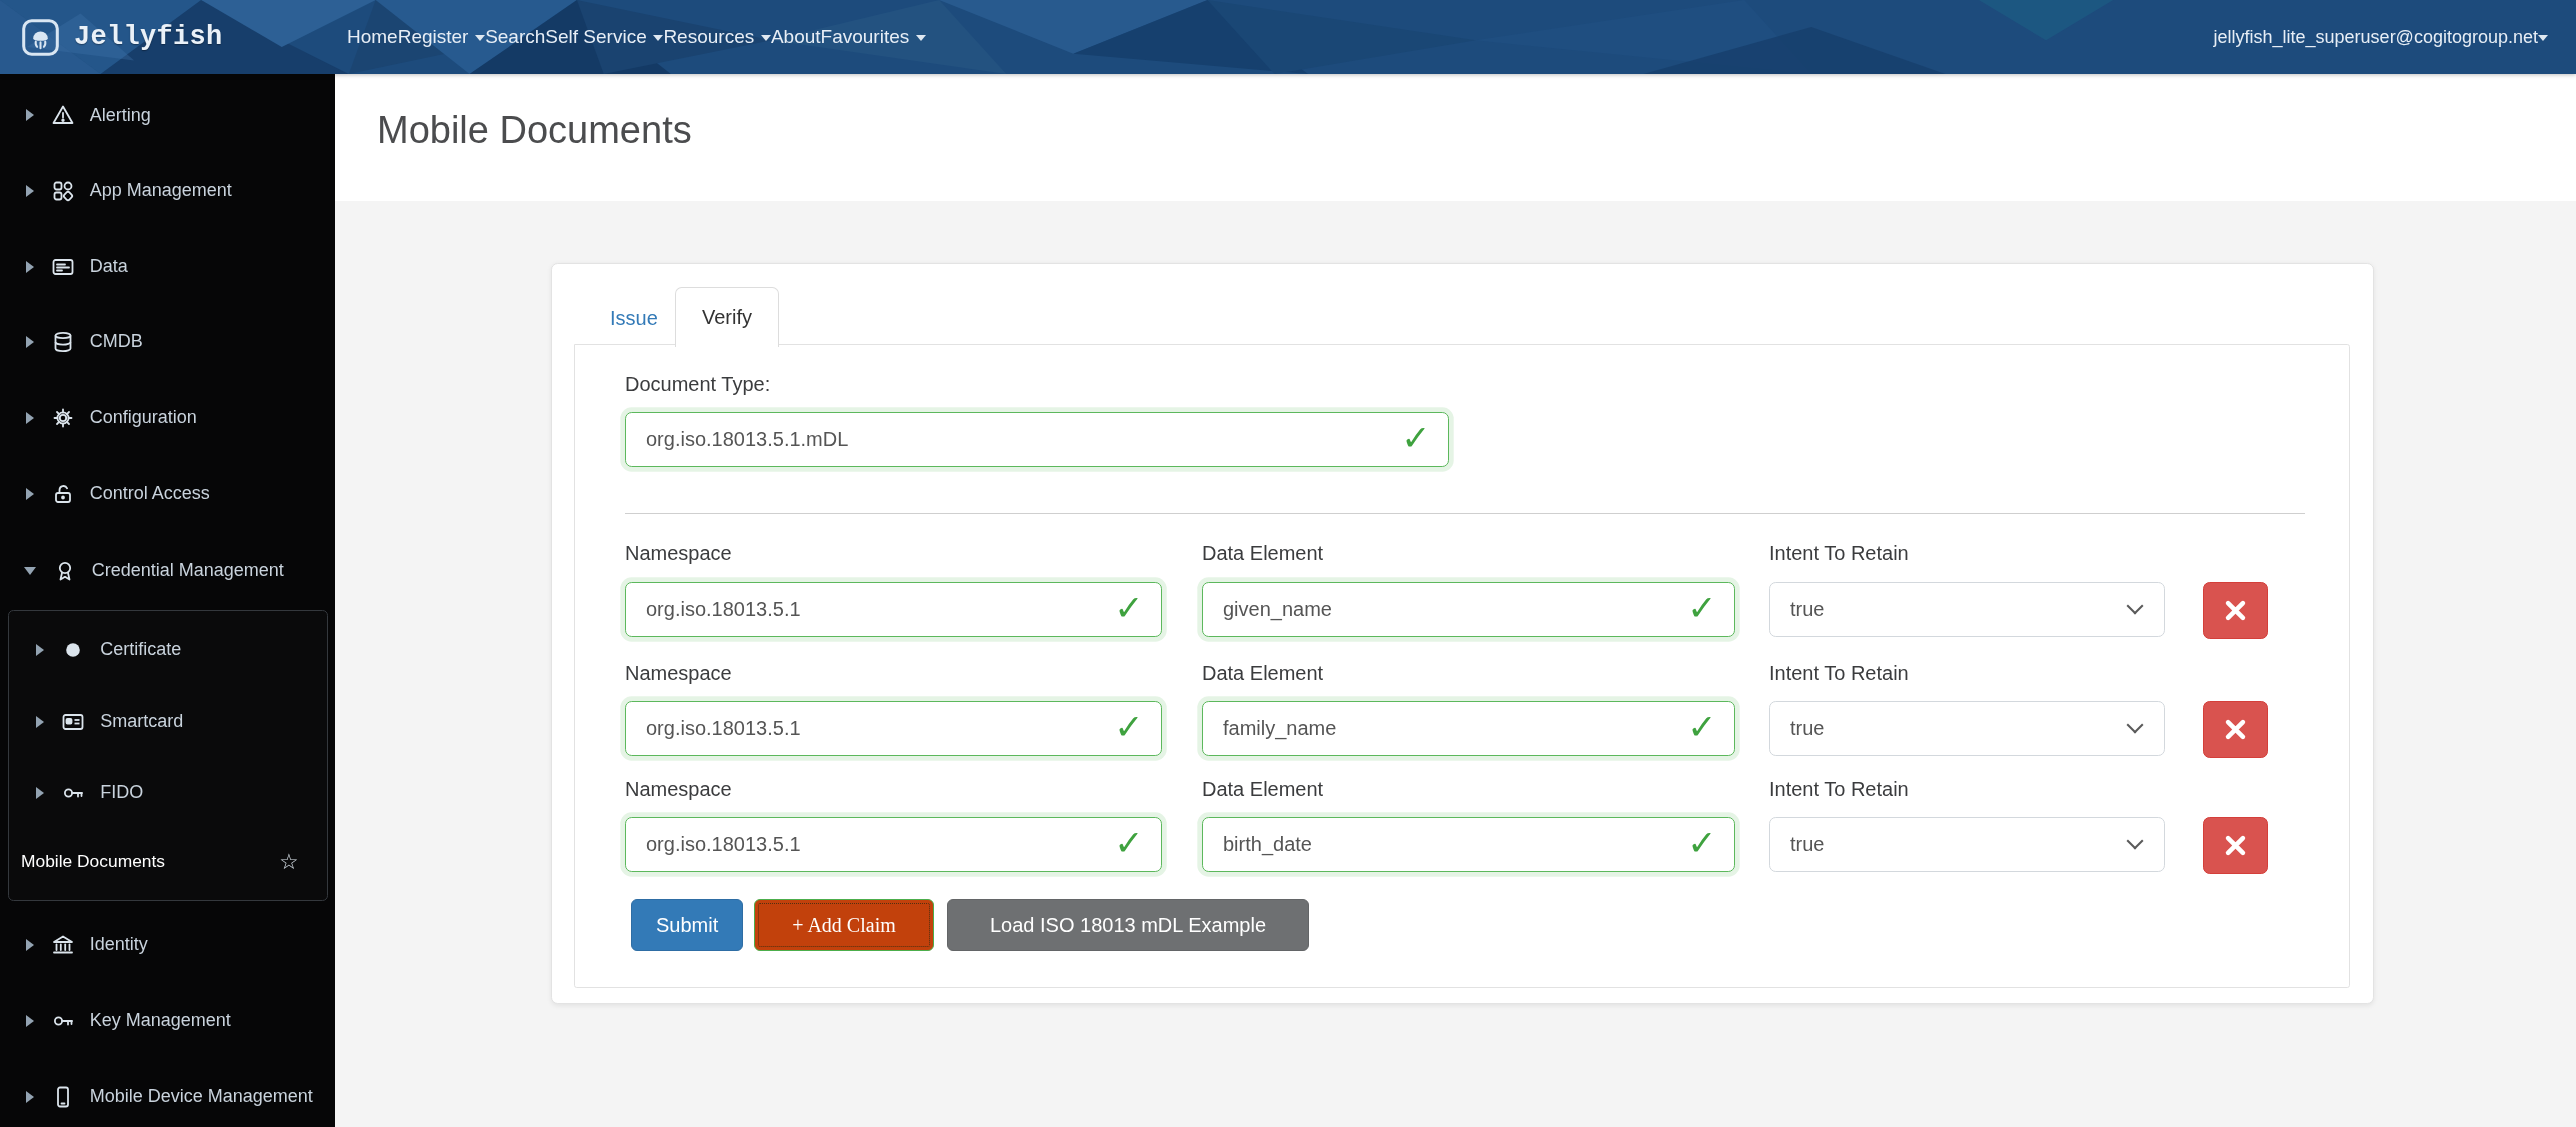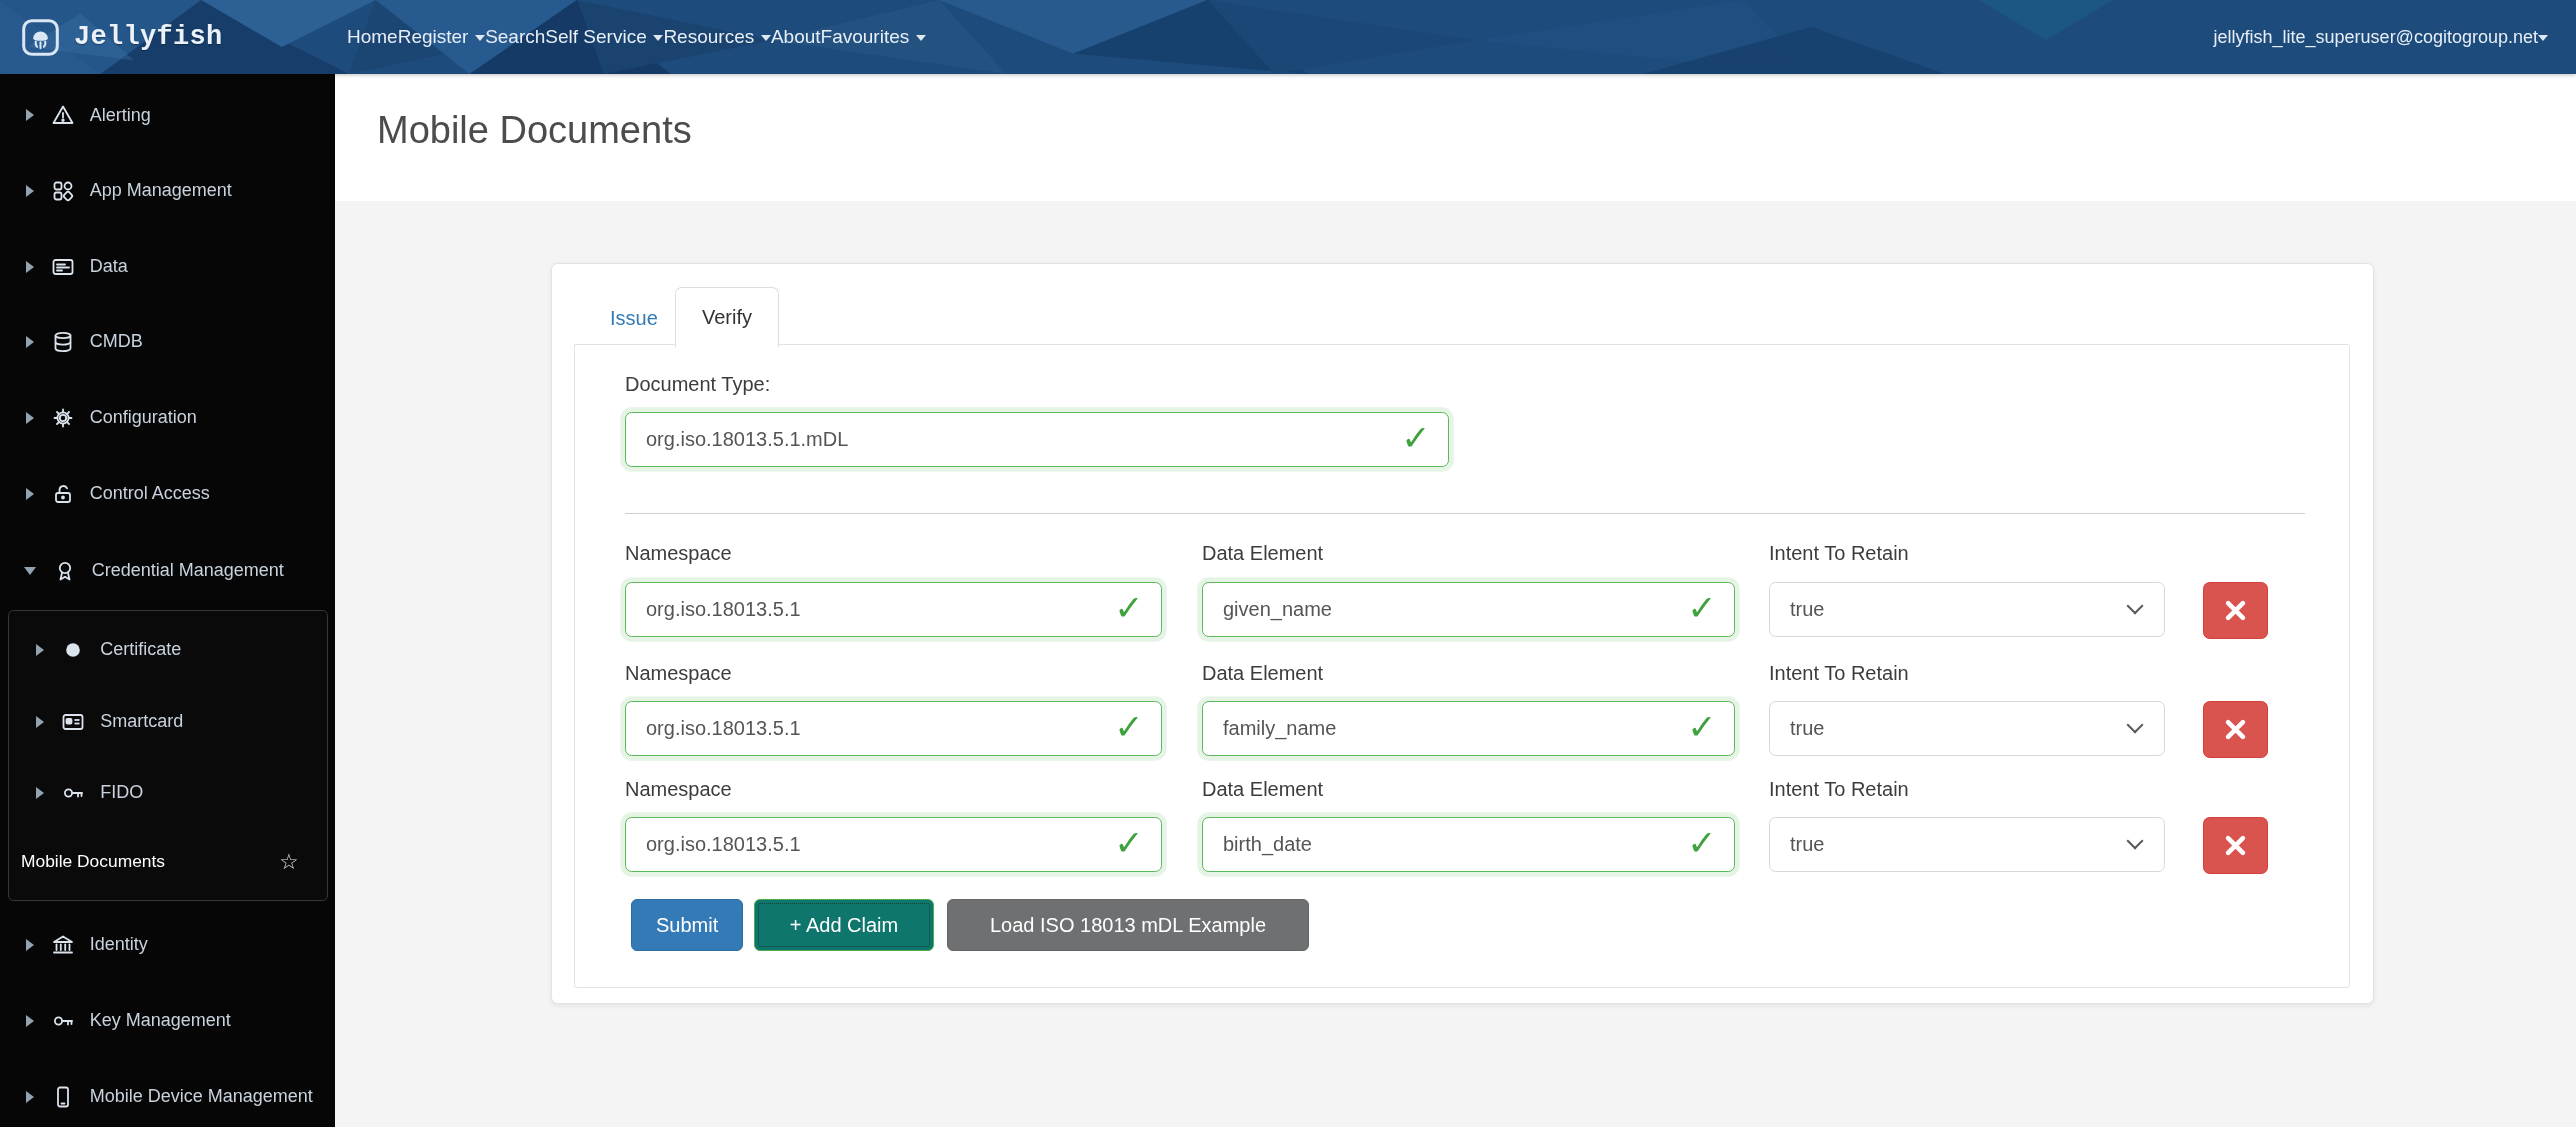--- a/index.html
+++ b/index.html
@@ -41,21 +41,21 @@
   .field-label{position:absolute;font-size:20px;color:#3b3c3e;}
   .tinput{position:absolute;height:55px;background:#fff;border:1.3px solid #5cb85c;border-radius:6.7px;box-shadow:0 0 0 4.7px rgba(92,184,92,.16);display:flex;align-items:center;font-size:20px;color:#555;padding:0 60px 0 20px;box-sizing:border-box;}
   .tinput .val{white-space:nowrap;overflow:hidden;}
   .vcheck{position:absolute;right:17.4px;top:50%;transform:translateY(-54%);font-size:35px;color:#3fa23f;font-weight:bold;}
   .divider{position:absolute;left:50px;width:1680px;height:0;border-top:1.3px solid #cfcfcf;}
   .tselect{position:absolute;height:55px;background:#fff;border:1.3px solid #d3d8dd;border-radius:6.7px;display:flex;align-items:center;font-size:20px;color:#555;padding:0 47px 0 20px;box-sizing:border-box;cursor:pointer;}
   .chev{position:absolute;right:23px;top:17.4px;width:10px;height:10px;border-right:2px solid #5a5a5a;border-bottom:2px solid #5a5a5a;transform:rotate(45deg);}
   .xbtn{position:absolute;width:63px;height:55px;background:#d9534f;border:1.3px solid #d43f3a;border-radius:6.7px;display:flex;align-items:center;justify-content:center;cursor:pointer;}
   .btn{position:absolute;height:52px;border-radius:6px;display:flex;align-items:center;justify-content:center;font-size:20px;color:#fff;cursor:pointer;box-sizing:border-box;padding:0 24px;white-space:nowrap;}
   .btn-submit{background:#337ab7;border:1.3px solid #2e6da4;}
-  .btn-add{background:#0f766e;border:1.3px solid #4cae4c;outline:1.3px dotted rgba(20,40,20,.65);outline-offset:-5.4px;}
+  .btn-add{background:#c2410c;border:1.3px solid #4cae4c;outline:1.3px dotted rgba(20,40,20,.65);outline-offset:-5.4px;font-family:Liberation Serif, serif;}
   .btn-load{background:#6e7072;border:1.3px solid #636567;}
 </style>
 </head>
 <body>
 
 <div class="navbar">
   <svg class="navbg" viewBox="0 0 3840 110" preserveAspectRatio="none">
     <rect x="0" y="0" width="3840" height="110" fill="#1d4b7c"></rect>
     <polygon points="0,0 300,0 150,110" fill="#24568a"></polygon>
     <polygon points="0,0 0,110 150,110" fill="#2d6095" opacity=".7"></polygon>

